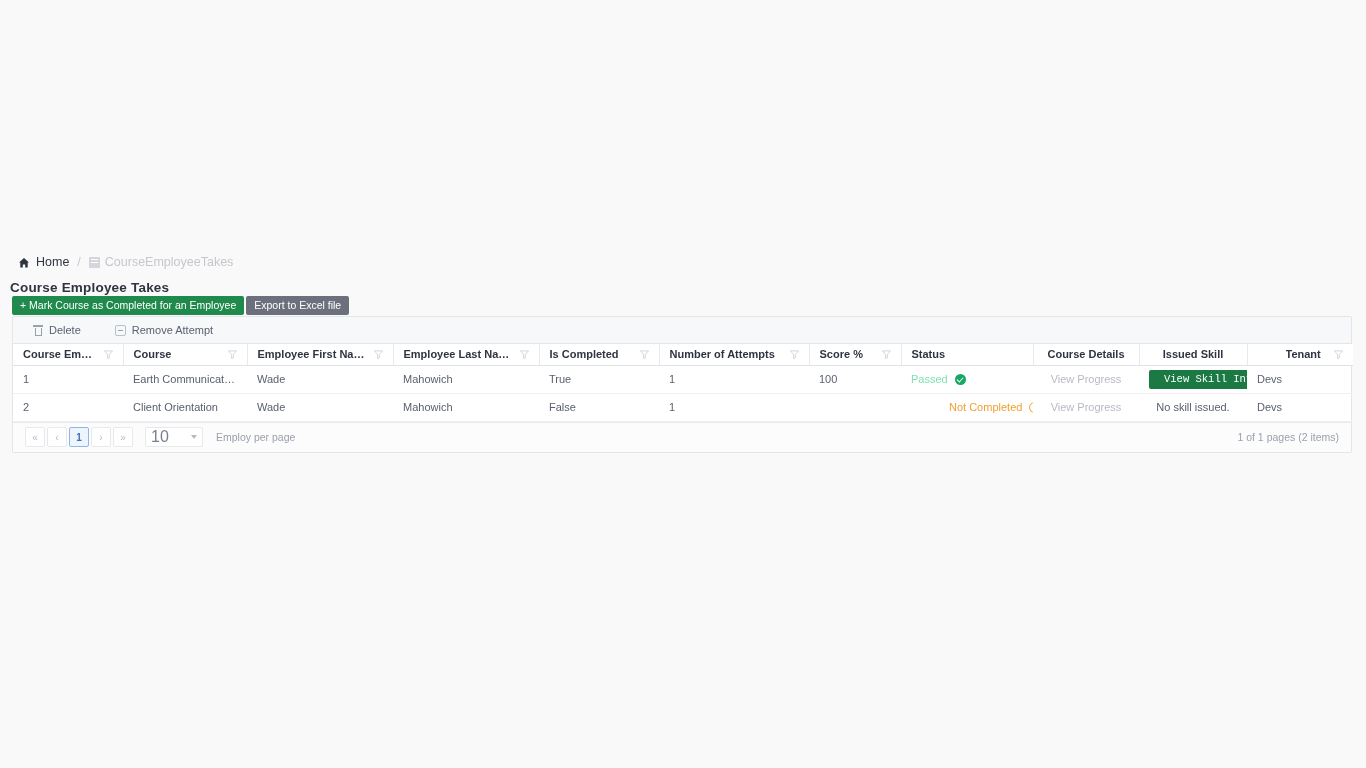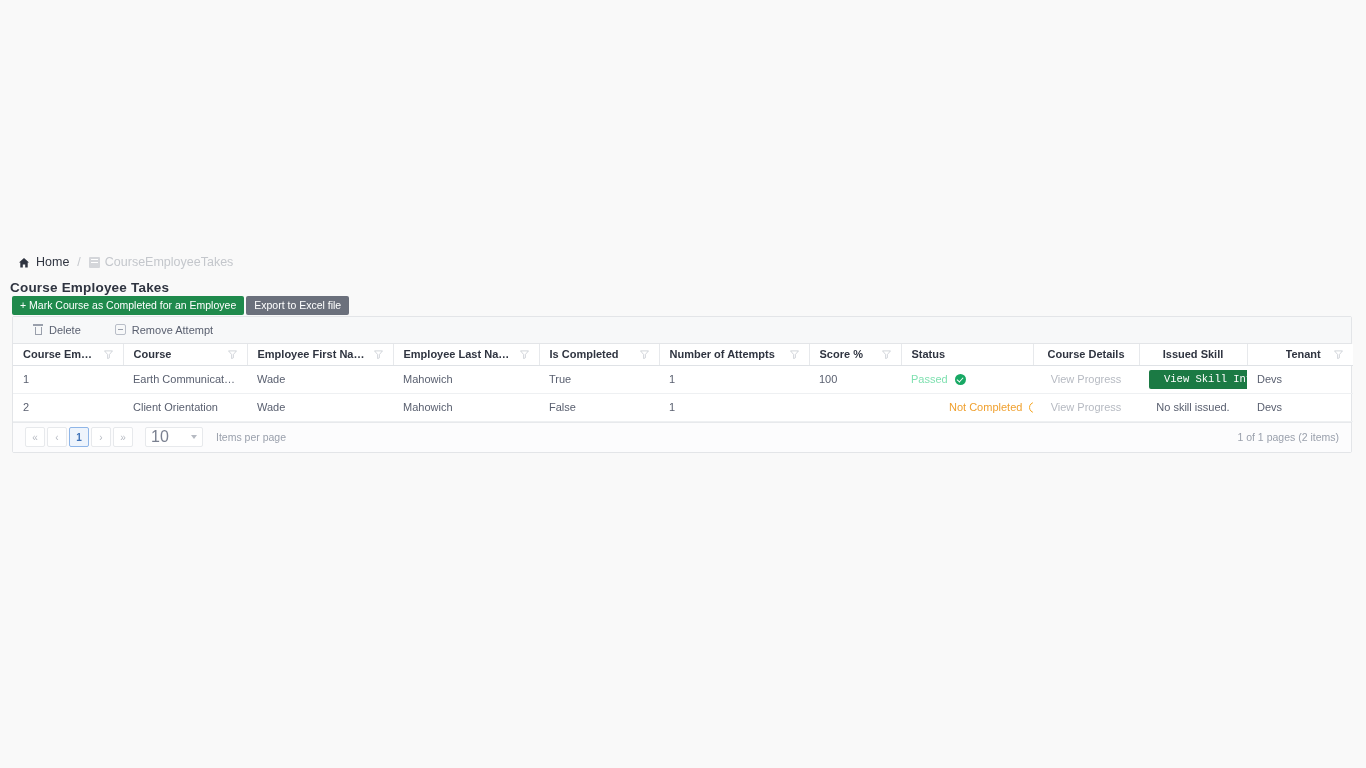--- a/index.html
+++ b/index.html
@@ -89,21 +89,21 @@
   }
 
   .grid-toolbar {
     height: 27px;
     background: #f7f8f9;
     border-bottom: 1px solid #e3e5e8;
     display: flex; align-items: center;
     padding-left: 14px;
   }
   .tool-btn {
-    display: flex; align-items: flex-start;
+    display: flex; align-items: flex-end;
     font-size: 11px; color: #5a6070;
     margin-right: 22px;
     cursor: pointer;
     background: none; border: none;
     font-family: "Liberation Sans", sans-serif;
   }
   .tool-btn .ic { margin-right: 6px; display: inline-flex; }
 
   
   .trash {
@@ -467,18 +467,18 @@
     <div class="pager">
       <div class="pg-btn">«</div>
       <div class="pg-btn">‹</div>
       <div class="pg-btn current">1</div>
       <div class="pg-btn">›</div>
       <div class="pg-btn">»</div>
       <div class="pg-select">
         <span>10</span>
         <span class="caret"></span>
       </div>
-      <div class="pg-label">Items per page</div>
+      <div class="pg-label">Employ per page</div>
       <div class="pg-info">1 of 1 pages (2 items)</div>
     </div>
 
   </div>
 </div>
 
 </body></html>

